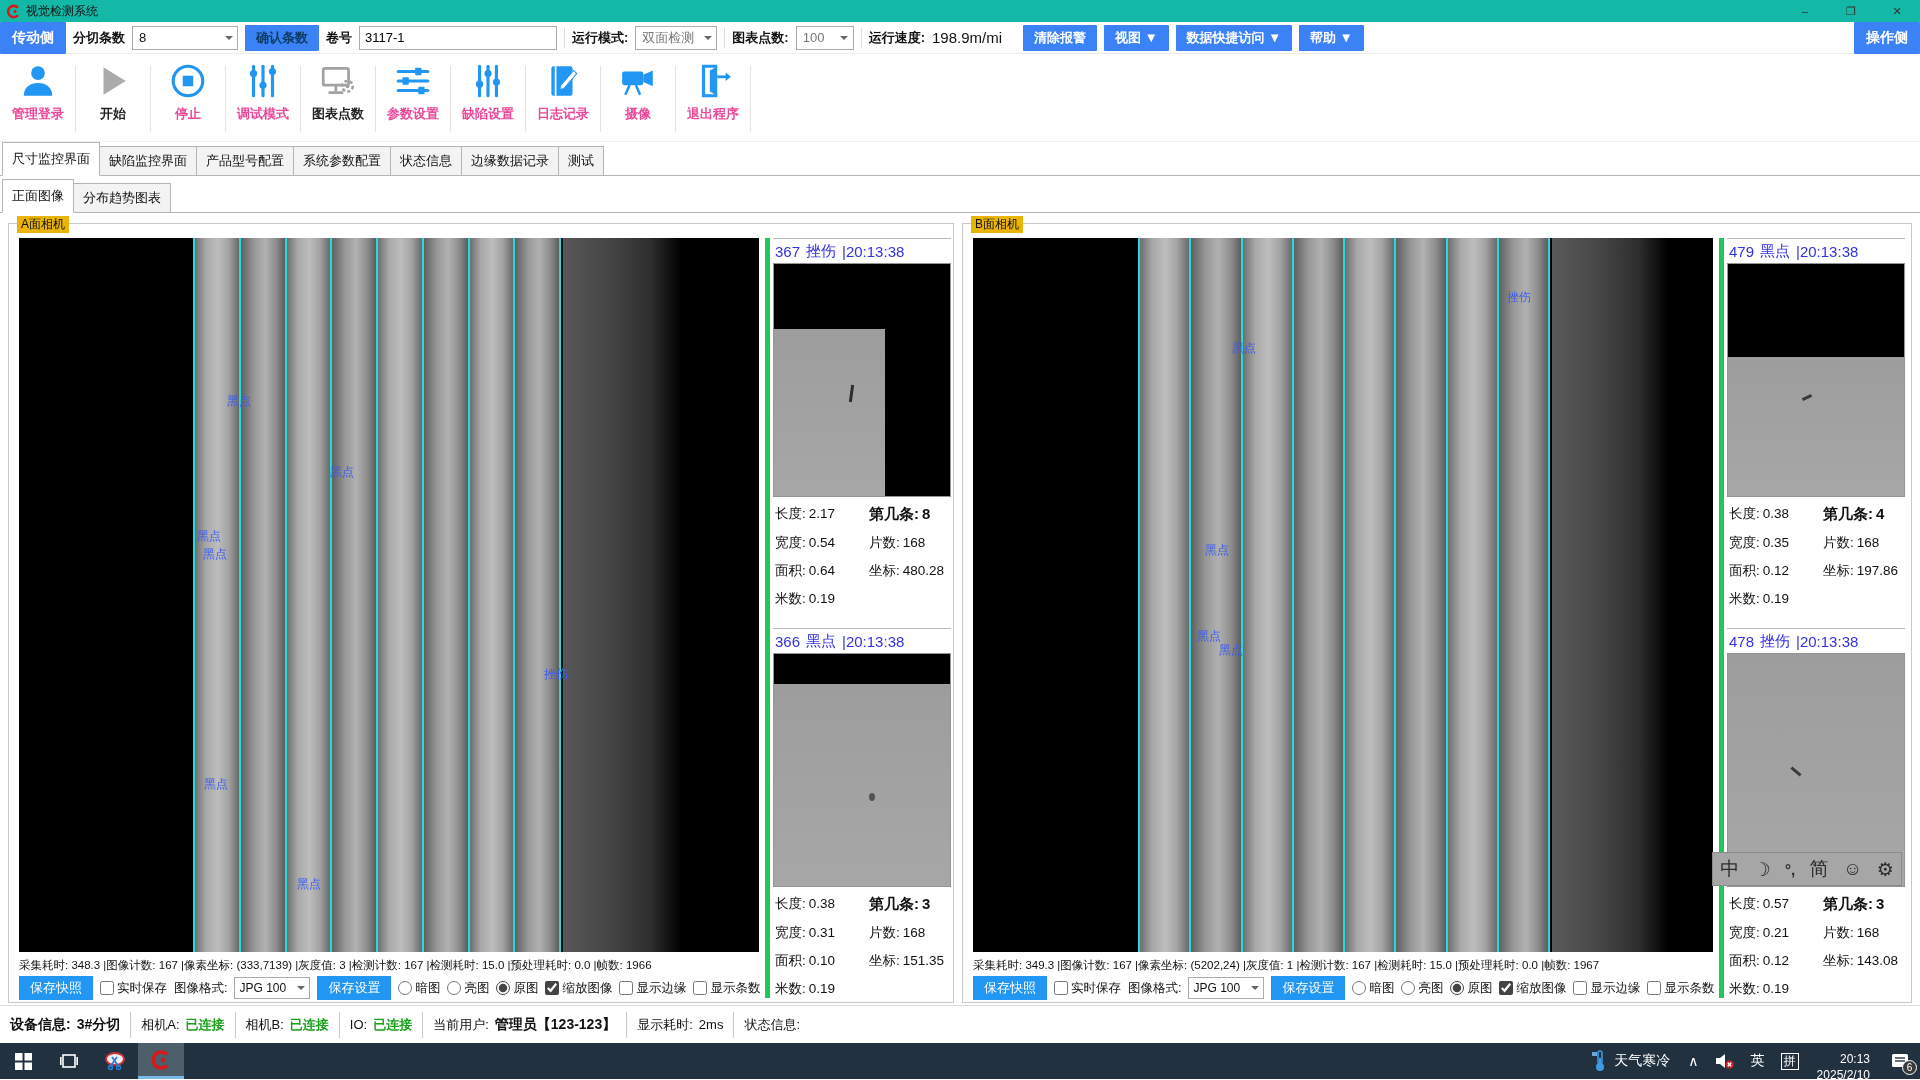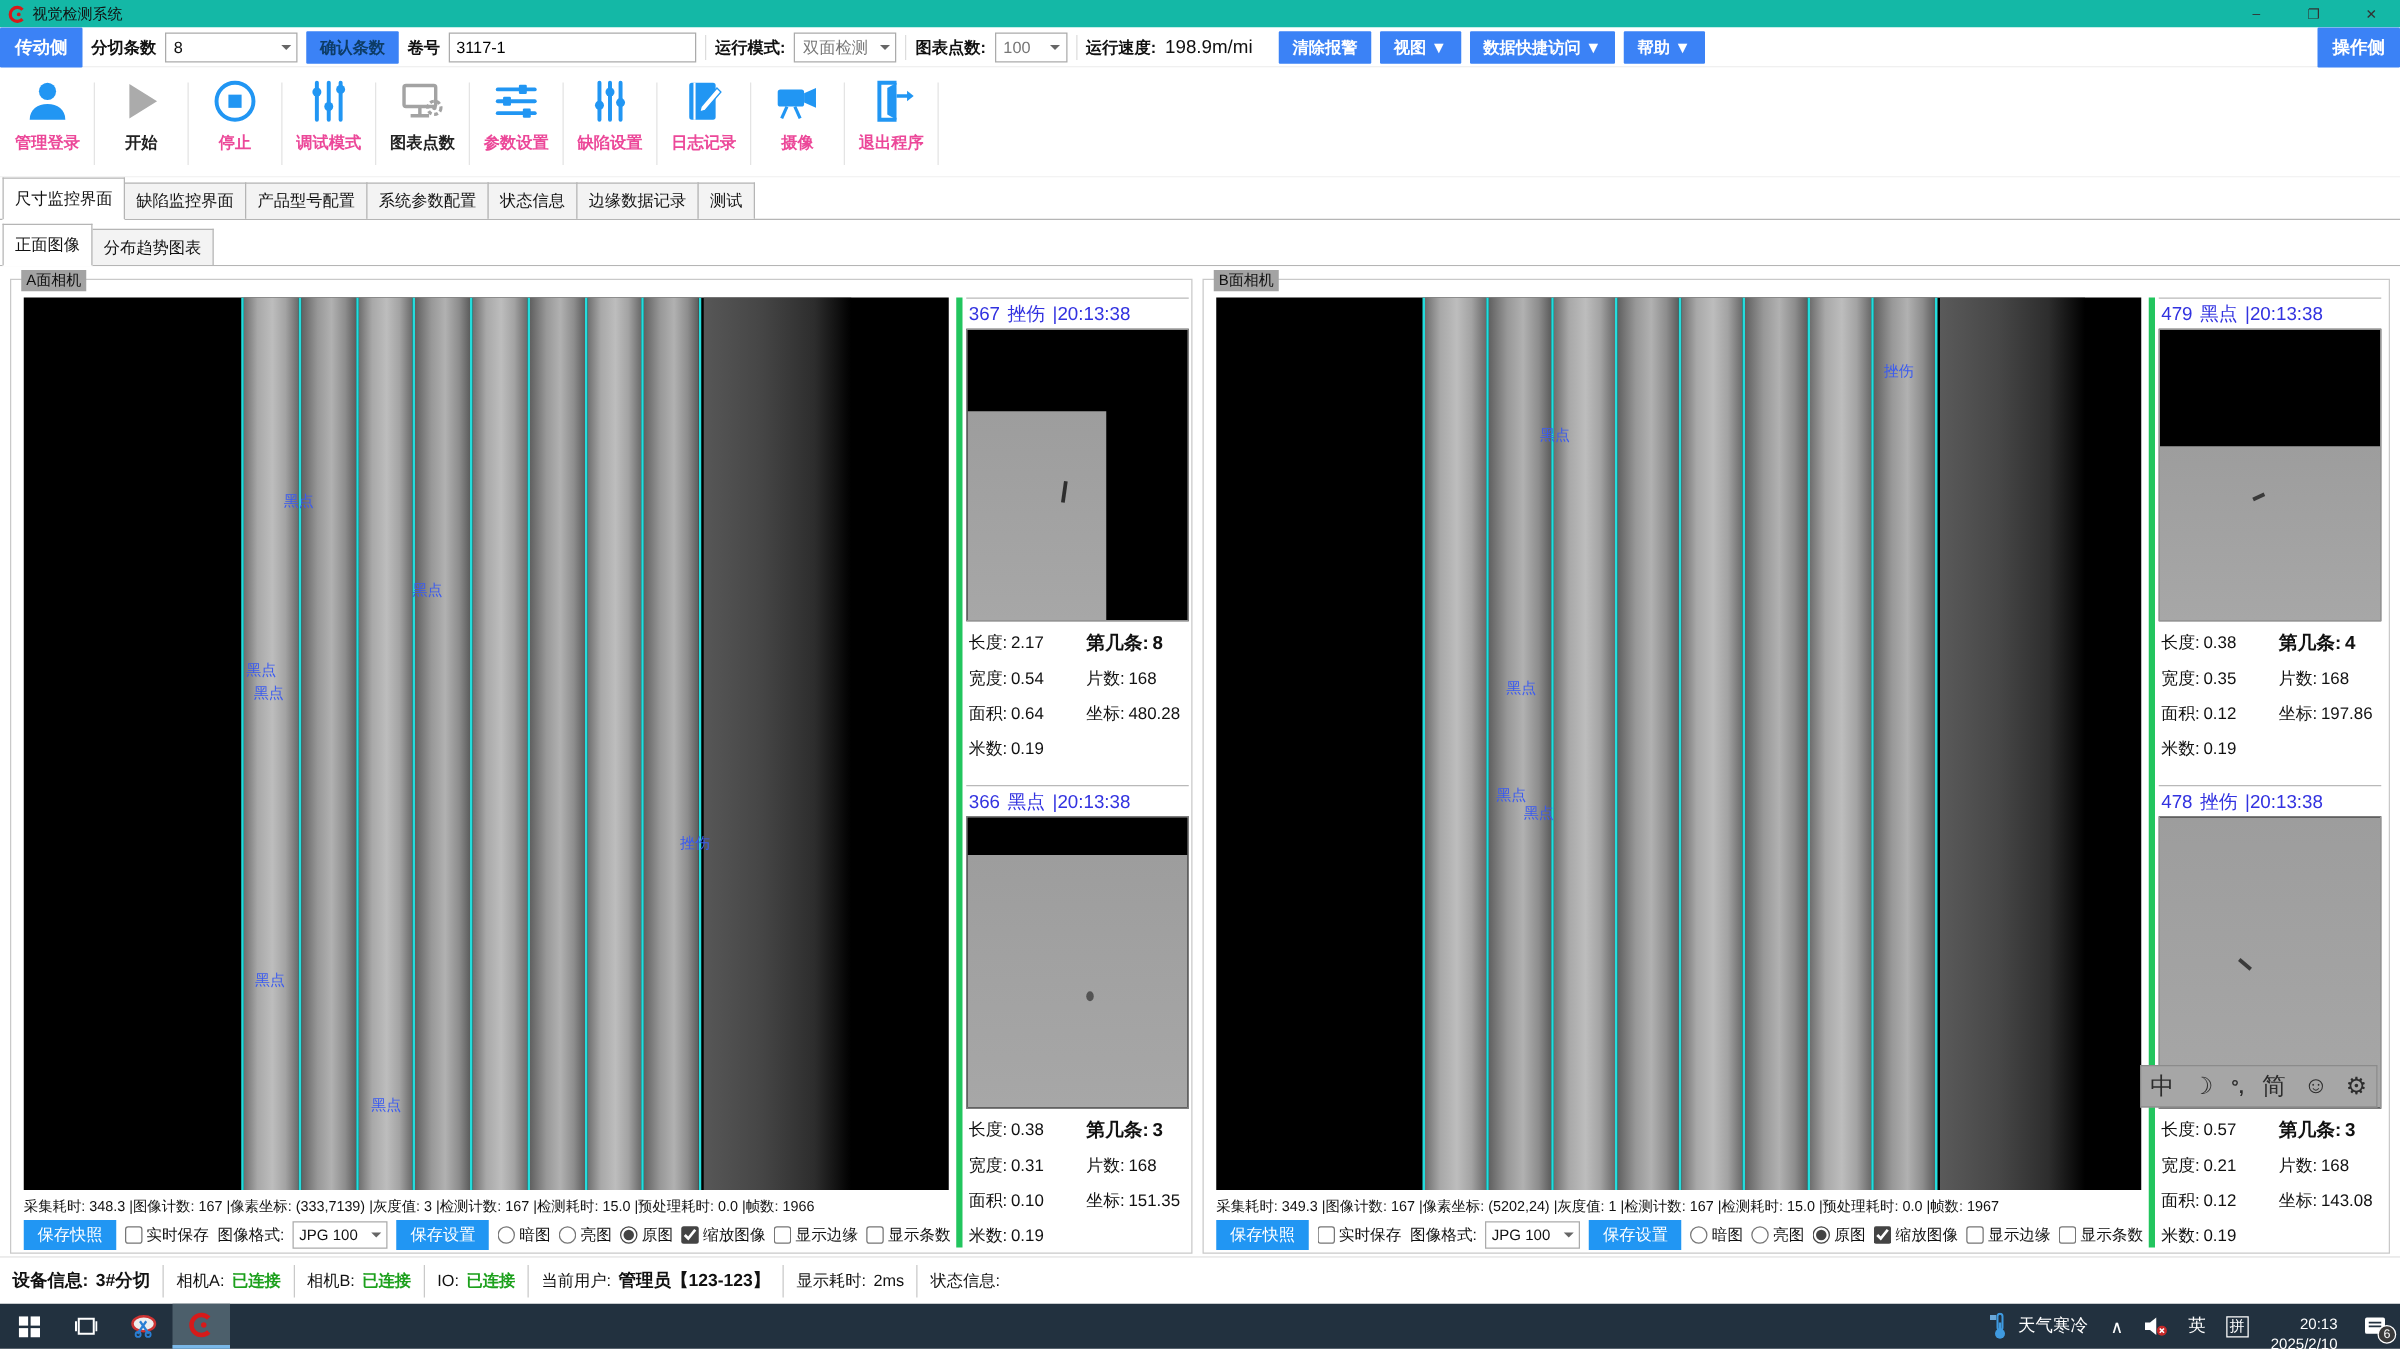--- a/index.html
+++ b/index.html
@@ -41,21 +41,21 @@
   .tabs{display:flex;align-items:flex-end;height:34px;background:#fff;border-bottom:1px solid #b5b5b5;padding-left:2px;}
   .tab{border:1px solid #b5b5b5;border-bottom:none;background:#f3f3f3;height:29px;display:flex;align-items:center;
        padding:0 9px;font-size:13px;margin-right:-1px;cursor:pointer;white-space:nowrap;}
   .tab.active{background:#fff;height:34px;margin-bottom:-1px;border-bottom:1px solid #fff;z-index:2;}
   .tabs2{margin-top:3px;}
 
   
   .main{position:relative;height:792px;background:#fff;}
   .panel{position:absolute;top:10px;height:780px;border:1px solid #c9c9c9;background:#fff;}
   #panelA{left:8px;width:946px;} #panelB{left:962px;width:950px;}
-  .panel-title{position:absolute;top:-8px;left:8px;background:#a3a3a3;padding:0 4px;font-size:12px;z-index:3;}
+  .panel-title{position:absolute;top:-8px;left:8px;background:#eab308;padding:0 4px;font-size:12px;z-index:3;}
 
   .cam{position:absolute;left:10px;top:14px;width:740px;height:714px;background:#000;overflow:hidden;}
   .strips{position:absolute;top:0;bottom:0;display:flex;border-right:2px solid #25dcdc;}
   #panelA .strips{left:174px;width:368px;}
   #panelB .strips{left:165px;width:412px;}
   .strip{flex:1;border-left:2px solid #25dcdc;background:linear-gradient(90deg,#6e6e6e,#a8a8a8 25%,#bdbdbd 52%,#a3a3a3 76%,#696969);}
   .strip.alt{background:linear-gradient(90deg,#606060,#989898 30%,#b1b1b1 55%,#8d8d8d 80%,#5c5c5c);}
   .dim{position:absolute;top:0;bottom:0;}
   #panelA .dim{left:544px;width:118px;background:linear-gradient(90deg,#575757,#454545 40%,#2d2d2d 75%,#000);}
   #panelB .dim{left:579px;width:116px;background:linear-gradient(90deg,#5a5a5a,#474747 40%,#2d2d2d 75%,#000);}

